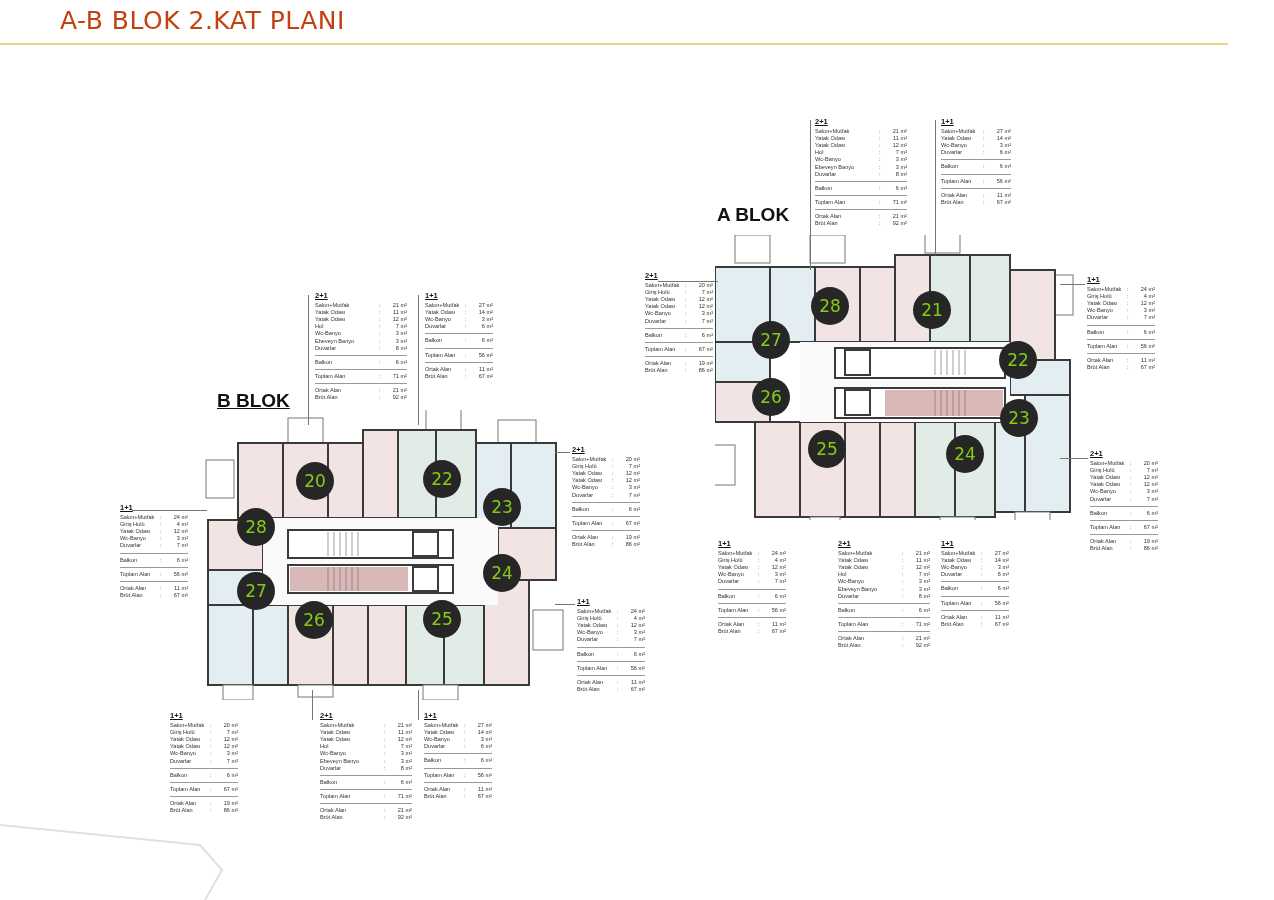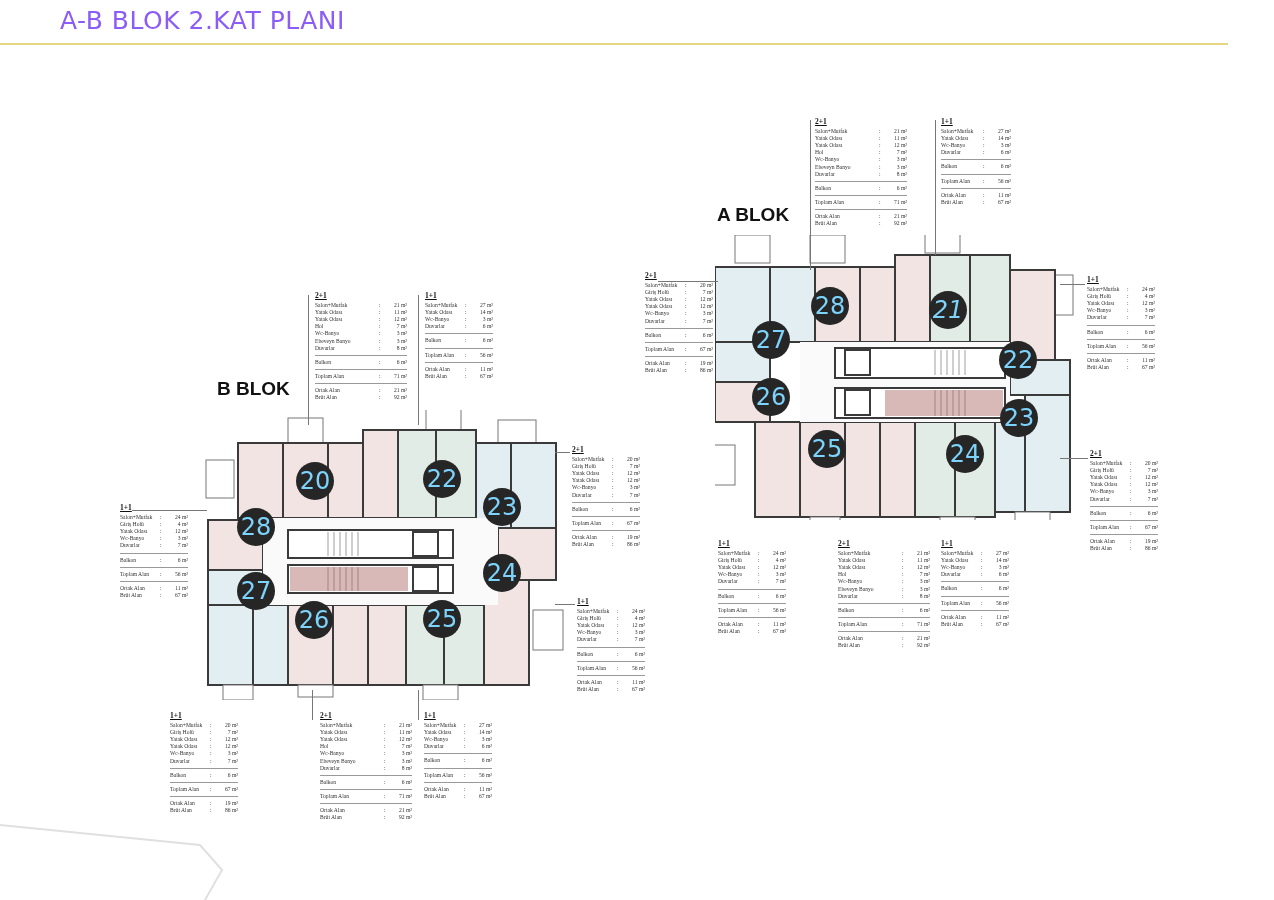--- a/index.html
+++ b/index.html
@@ -1,51 +1,51 @@
 <!DOCTYPE html>
 <html><head>
 <meta charset="utf-8">
 <style>
   * { box-sizing: border-box; margin: 0; padding: 0; }
   html, body { width: 1274px; height: 900px; overflow: hidden; background: #ffffff; }
   body { position: relative; font-family: "DejaVu Sans", sans-serif; color: #1a1a1a; }
 
-  .page-title { position: absolute; left: 60px; top: 6px; font-size: 25px; letter-spacing: 0.5px; color: #8b5cf6; font-family: "DejaVu Sans", sans-serif; }
+  .page-title { position: absolute; left: 60px; top: 6px; font-size: 25px; letter-spacing: 0.5px; color: #c2410c; font-family: "DejaVu Sans", sans-serif; }
   .title-rule { position: absolute; left: 0; top: 43px; width: 1228px; height: 2px; background: #e6d682; }
   .corner-shape { position: absolute; left: 0; top: 815px; width: 230px; height: 85px; }
 
   .block-label { position: absolute; font-family: "Liberation Sans", sans-serif; font-weight: bold; font-size: 19px; color: #111; }
 
   
-  .legend { position: absolute; width: 92px; font-family: Liberation Serif, serif; font-size: 5.6px; line-height: 7.1px; color: #333; }
+  .legend { position: absolute; width: 92px; font-family: Liberation Sans, sans-serif; font-size: 5.6px; line-height: 7.1px; color: #333; }
   .legend .type { font-weight: bold; font-size: 7.5px; text-decoration: underline; margin-bottom: 3px; color: #111; }
   .legend .row { display: flex; justify-content: space-between; white-space: nowrap; }
   .legend .row .k { flex: 1; }
   .legend .row .c { width: 6px; }
   .legend .row .v { width: 22px; text-align: right; }
   .legend .sep { border-top: 1px solid #999; margin: 3px 0 3px 0; }
 
   
   .plan { position: absolute; }
   .plan svg { display: block; }
-  .unit-badge { position: absolute; width: 38px; height: 38px; border-radius: 50%; background: #262626; color: #7dd3fc; font-family: "DejaVu Sans", sans-serif; font-size: 24px; display: flex; align-items: center; justify-content: center; }
+  .unit-badge { position: absolute; width: 38px; height: 38px; border-radius: 50%; background: #262626; color: #84cc16; font-family: "DejaVu Sans", sans-serif; font-size: 17px; display: flex; align-items: center; justify-content: center; }
 
   .leader { position: absolute; background: #777; }
 </style>
 </head>
 <body>
 
 <div class="page-title">A-B BLOK 2.KAT PLANI</div>
 <div class="title-rule"></div>
 <svg class="corner-shape" viewBox="0 0 230 85">
   <polyline points="0,10 200,30 222,55 205,85" fill="none" stroke="#e0e0e0" stroke-width="2"></polyline>
 </svg>
 
 <div class="block-label" style="left:717px; top:204px;">A BLOK</div>
-<div class="block-label" style="left:217px; top:378px;">B BLOK</div>
+<div class="block-label" style="left:217px; top:390px;text-decoration:underline;">B BLOK</div>
 
 <div class="plan" style="left:715px; top:235px;">
   <svg width="360" height="285" viewBox="0 0 360 285">
 
     <rect x="20" y="0" width="35" height="28" fill="#fff" stroke="#777"></rect>
     <rect x="95" y="0" width="35" height="28" fill="#fff" stroke="#777"></rect>
     <rect x="210" y="-12" width="35" height="30" fill="#fff" stroke="#777"></rect>
     <rect x="330" y="40" width="28" height="40" fill="#fff" stroke="#777"></rect>
 
     <rect x="0" y="32" width="55" height="75" fill="#e3eef2" stroke="#3a3a3a" stroke-width="2"></rect>
@@ -95,21 +95,21 @@
       <line x1="244" y1="155" x2="244" y2="181"></line>
         <line x1="250" y1="155" x2="250" y2="181"></line>
     </g>
 
     <rect x="-10" y="210" width="30" height="40" fill="#fff" stroke="#777"></rect>
     <rect x="95" y="282" width="30" height="20" fill="#fff" stroke="#777"></rect>
     <rect x="225" y="282" width="35" height="15" fill="#fff" stroke="#777"></rect>
     <rect x="300" y="277" width="35" height="20" fill="#fff" stroke="#777"></rect>
   </svg>
   <div class="unit-badge" style="left:96px; top:52px;">28</div>
-  <div class="unit-badge" style="left:214px; top:56px;font-style:italic;">21</div>
+  <div class="unit-badge" style="left:198px; top:56px;">21</div>
   <div class="unit-badge" style="left:37px; top:86px;">27</div>
   <div class="unit-badge" style="left:284px; top:106px;">22</div>
   <div class="unit-badge" style="left:37px; top:143px;">26</div>
   <div class="unit-badge" style="left:285px; top:164px;">23</div>
   <div class="unit-badge" style="left:93px; top:195px;">25</div>
   <div class="unit-badge" style="left:231px; top:200px;">24</div>
 </div>
 
 <div class="plan" style="left:198px; top:410px;">
   <svg width="375" height="290" viewBox="0 0 375 290">

